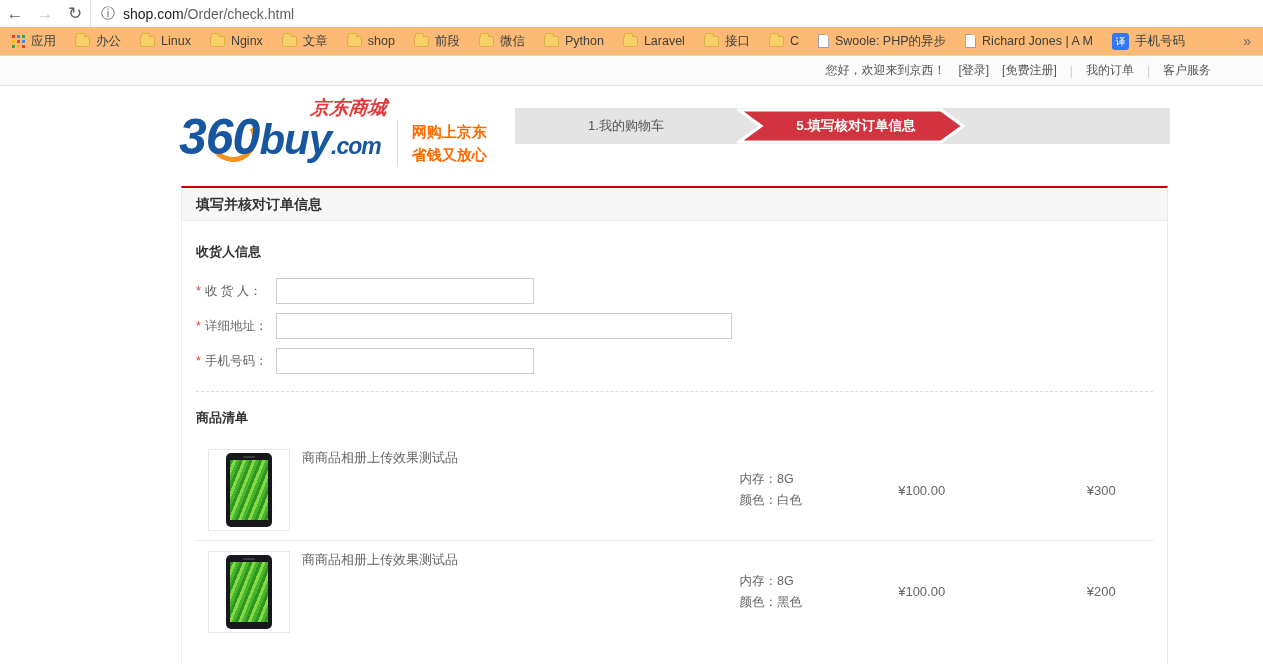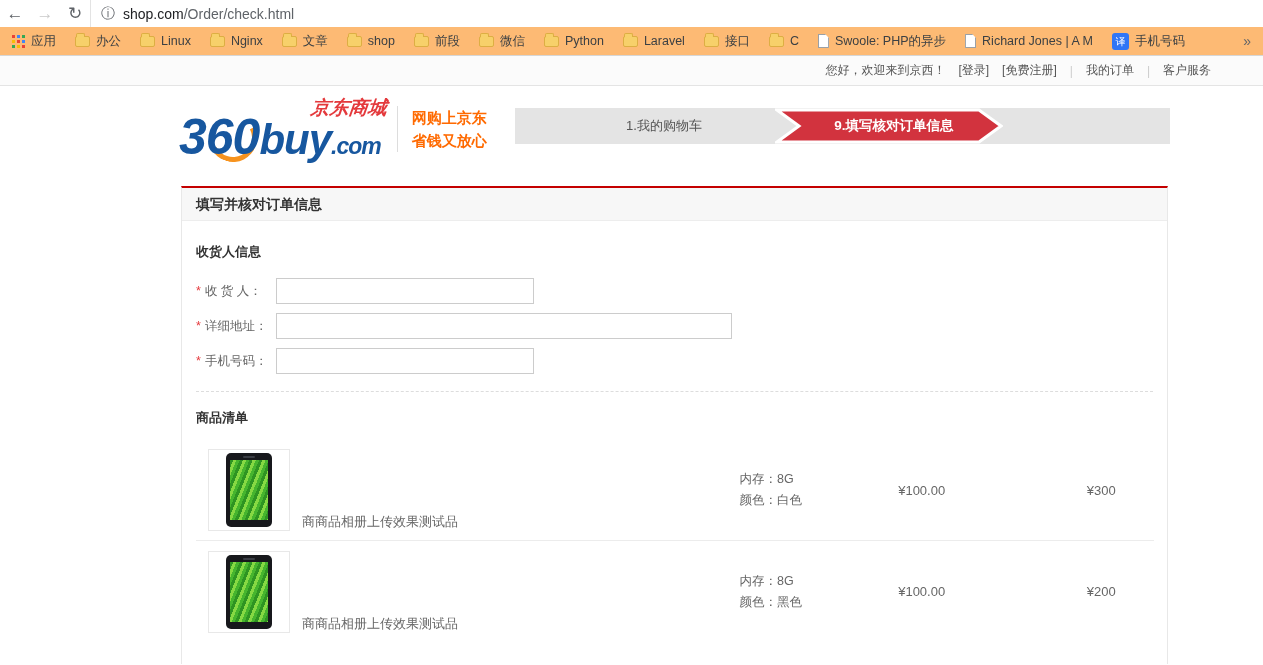--- a/index.html
+++ b/index.html
@@ -37,38 +37,38 @@
 
   
   .userbar { height:30px; background:#fbfbfb; border-bottom:1px solid #e4e4e4;
     display:flex; align-items:center; justify-content:flex-end; gap:13px;
     padding-right:52px; font-size:12px; color:#555; }
   .userbar .lnk { cursor:pointer; }
   .userbar .sep { color:#ccc; }
 
   
   .site-header { position:relative; height:100px; background:#fff; }
-  .logo { position:absolute; left:179px; top:10px; display:flex; align-items:flex-start; }
+  .logo { position:absolute; left:179px; top:10px; display:flex; align-items:flex-end; }
   .logo-mark { position:relative; font-style:italic; font-weight:bold; color:#17579f;
     line-height:1; padding:16px 4px 4px 0; letter-spacing:-1px; }
   .swoosh { position:absolute; left:30px; top:18px; width:48px; height:48px;
     border:5px solid transparent; border-bottom-color:#f7931e; border-right-color:#f7931e;
     border-radius:50%; transform:rotate(18deg); }
   .n360 { font-size:50px; position:relative; }
   .lbuy { font-size:42px; position:relative; }
   .lcom { font-size:23px; position:relative; }
   .logo-cn { position:absolute; top:2px; right:-2px; font-size:19px; color:#e4393c;
     font-weight:bold; font-style:italic; transform:skewX(-6deg); letter-spacing:0; }
   .logo-divider { width:1px; height:46px; background:#ddd; margin:10px 14px 0 12px; }
   .logo-tag { margin-top:10px; color:#ff6a00; font-weight:bold; font-size:15px; line-height:1.55; }
 
   .steps { position:absolute; left:515px; top:22px; width:655px; height:36px;
     background:#e4e4e4; display:flex; }
   .step { display:flex; align-items:center; justify-content:center;
-    font-size:13px; color:#555;margin-left:38px; }
+    font-size:13px; color:#555; }
   .step-1 { width:222px; }
   .step-3 { flex:1; }
   .step-active { position:relative; width:228px; }
   .step-active svg { position:absolute; left:0; top:0; }
   .step-active .lbl { position:absolute; inset:0; display:flex; align-items:center;
     justify-content:center; padding-left:10px; color:#fff; font-weight:bold; font-size:13.5px; }
 
   
   .content { margin-left:181px; width:987px; border-top:2px solid #c40000;
     border-left:1px solid #e8e8e8; border-right:1px solid #e8e8e8; min-height:478px; }
@@ -89,21 +89,21 @@
   .goods-table { width:958px; font-size:13px; color:#666; }
   .t-head { display:flex; align-items:center; height:33px; background:#dcdcdc; color:#555; }
   .col-product { width:50%; }
   .col-spec { width:20%; }
   .col-price { width:11.5%; }
   .col-qty { width:7.5%; }
   .col-sub { width:11%; }
   .t-center { text-align:center; }
   .t-row { display:flex; align-items:center; min-height:101px; }
   .t-row.bordered { border-bottom:1px solid #ececec; }
-  .cell-product { display:flex; align-items:flex-end; gap:12px; padding:9px 0 9px 12px; }
+  .cell-product { display:flex; align-items:flex-start; gap:12px; padding:9px 0 9px 12px; }
   .img-box { width:82px; height:82px; border:1px solid #e8e8e8; display:flex;
     align-items:center; justify-content:center; background:#fff; flex:none; }
   .phone { width:46px; height:74px; background:#17181c; border-radius:5px;
     display:flex; align-items:center; justify-content:center; position:relative; }
   .phone:before { content:""; position:absolute; top:3px; width:12px; height:2px;
     background:#3a3d44; border-radius:1px; }
   .screen { width:38px; height:60px;
     background:repeating-linear-gradient(112deg,#2e9422 0 3px,#86d943 3px 6px,#46b52e 6px 9px); }
   .p-name { font-size:13px; color:#666; }
   .spec-inner { display:inline-block; text-align:left; font-size:12.5px; line-height:1.65; }
@@ -210,21 +210,21 @@
       <div>省钱又放心</div>
     </div>
   </div>
 
   <div class="steps">
     <div class="step step-1">1.我的购物车</div>
     <div class="step-active">
       <svg width="228" height="36" viewBox="0 0 228 36">
         <polygon points="2,2 204,2 226,18 204,34 2,34 24,18" fill="#d2333e" stroke="#ffffff" stroke-width="3"></polygon>
       </svg>
-      <div class="lbl">9.填写核对订单信息</div>
+      <div class="lbl">5.填写核对订单信息</div>
     </div>
   </div>
 </div>
 
 <div class="content">
   <div class="page-title">填写并核对订单信息</div>
 
   <div class="section">
     <div class="blk-heading h-consignee">收货人信息</div>
 

